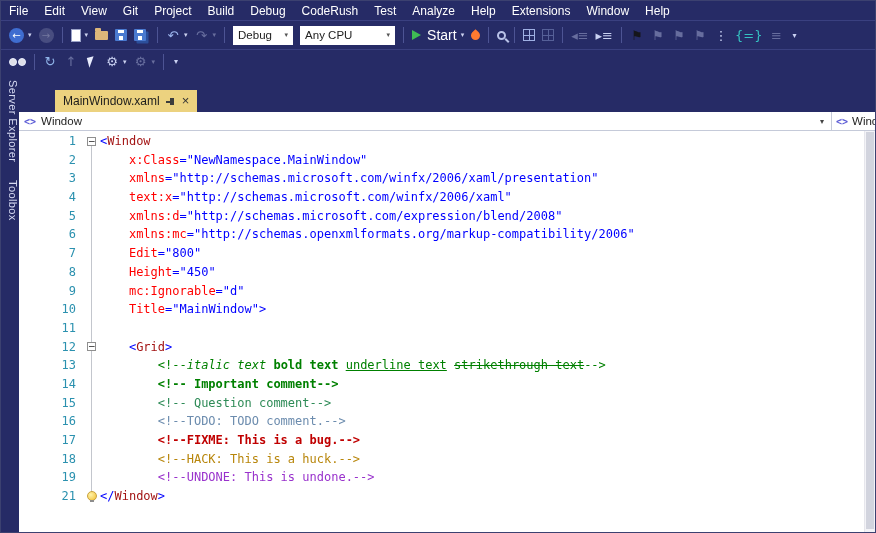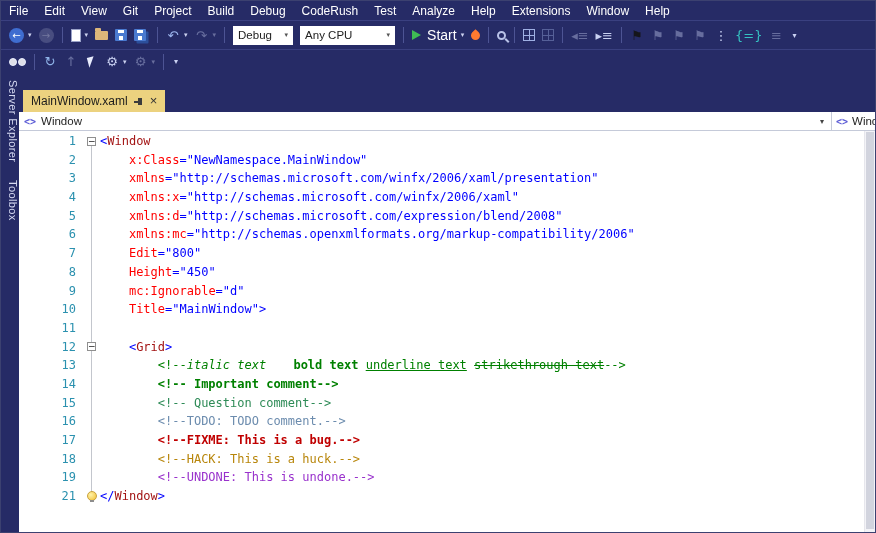--- a/index.html
+++ b/index.html
@@ -74,21 +74,21 @@
   .sidestrip {
     width: 18px; background: var(--chrome); color: #d6daf2; font-size: 11px;
     display: flex; flex-direction: column; gap: 16px; padding-top: 5px; flex: none;
   }
   .side-tab { writing-mode: vertical-rl; letter-spacing: .4px; cursor: default; padding-top: 2px; }
 
   .docarea { flex: 1; display: flex; flex-direction: column; background: var(--chrome); min-width: 0; }
   .tabstrip { height: 39px; display: flex; align-items: flex-end; padding-left: 4px; flex: none; }
   .tab {
     height: 22px; background: var(--tab_active); display: flex; align-items: center;
-    padding: 0 8px; gap: 6px; font-size: 12px; color: #1c1c1c; cursor: default;
+    padding: 0 8px; gap: 6px; font-size: 12px; color: #1c1c1c; cursor: default; margin-left: 32px;
   }
   .pin-icon { position: relative; width: 10px; height: 10px; display: inline-block; }
   .pin-icon::before { content:""; position: absolute; left: 4px; top: 2px; width: 4px; height: 7px; background: #3c3c3c; }
   .pin-icon::after { content:""; position: absolute; left: 0; top: 5px; width: 4px; height: 1.5px; background: #3c3c3c; }
   .close-icon { font-size: 13px; color: #333; line-height: 12px; }
 
   .crumbbar {
     height: 19px; background: #fff; border-bottom: 1px solid #c5cad9;
     display: flex; align-items: center; font-size: 11.5px; color: #1e1e1e; flex: none;
   }
@@ -124,21 +124,21 @@
   .thumb { position: absolute; top: 1px; left: 1px; width: 8px; height: 99%; background: #d2d4de; }
 
   
   .tk-plain { color: var(--c-plain); }
   .tk-delim { color: var(--c-delim); }
   .tk-elem  { color: var(--c-elem); }
   .tk-attr  { color: var(--c-attr); }
   .tk-str   { color: var(--c-str); }
   .tk-com   { color: var(--c-com); }
   .tk-ci { color: var(--c-com); font-style: italic; }
-  .tk-cb { color: var(--c-com); font-weight: bold; margin-left: 20px; }
+  .tk-cb { color: var(--c-com); font-weight: bold; }
   .tk-cu { color: var(--c-com); text-decoration: underline; }
   .tk-cs { color: var(--c-com); text-decoration: line-through; }
   .tk-important { color: var(--c-important); font-weight: bold; text-align: center; }
   .tk-question  { color: var(--c-question); }
   .tk-todo   { color: var(--c-todo); }
   .tk-fixme  { color: var(--c-fixme); font-weight: bold; }
   .tk-hack   { color: var(--c-hack); }
   .tk-undone { color: var(--c-undone); }
 </style>
 </head>
@@ -303,21 +303,21 @@
       <div class="crumb2">
         <span class="tag-icon">&lt;&gt;</span>
         <span class="crumb-label">Window</span>
       </div>
     </div>
     <div class="editor">
       <div class="lines">
           <div class="code-row"><div class="lnum">1</div><div class="foldcol g-s"><span class="foldbox">−</span></div><div class="codetext"><span class="tk-delim">&lt;</span><span class="tk-elem">Window</span></div></div>
           <div class="code-row"><div class="lnum">2</div><div class="foldcol g-v"></div><div class="codetext"><span class="tk-plain">    </span><span class="tk-attr">x:Class</span><span class="tk-delim">=</span><span class="tk-str">"NewNamespace.MainWindow"</span></div></div>
           <div class="code-row"><div class="lnum">3</div><div class="foldcol g-v"></div><div class="codetext"><span class="tk-plain">    </span><span class="tk-attr">xmlns</span><span class="tk-delim">=</span><span class="tk-str">"http://schemas.microsoft.com/winfx/2006/xaml/presentation"</span></div></div>
-          <div class="code-row"><div class="lnum">4</div><div class="foldcol g-v"></div><div class="codetext"><span class="tk-plain">    </span><span class="tk-attr">xmlns:x</span><span class="tk-delim">=</span><span class="tk-str">"http://schemas.microsoft.com/winfx/2006/xaml"</span></div></div>
+          <div class="code-row"><div class="lnum">4</div><div class="foldcol g-v"></div><div class="codetext"><span class="tk-plain">    </span><span class="tk-attr">text:x</span><span class="tk-delim">=</span><span class="tk-str">"http://schemas.microsoft.com/winfx/2006/xaml"</span></div></div>
           <div class="code-row"><div class="lnum">5</div><div class="foldcol g-v"></div><div class="codetext"><span class="tk-plain">    </span><span class="tk-attr">xmlns:d</span><span class="tk-delim">=</span><span class="tk-str">"http://schemas.microsoft.com/expression/blend/2008"</span></div></div>
           <div class="code-row"><div class="lnum">6</div><div class="foldcol g-v"></div><div class="codetext"><span class="tk-plain">    </span><span class="tk-attr">xmlns:mc</span><span class="tk-delim">=</span><span class="tk-str">"http://schemas.openxmlformats.org/markup-compatibility/2006"</span></div></div>
           <div class="code-row"><div class="lnum">7</div><div class="foldcol g-v"></div><div class="codetext"><span class="tk-plain">    </span><span class="tk-attr">Edit</span><span class="tk-delim">=</span><span class="tk-str">"800"</span></div></div>
           <div class="code-row"><div class="lnum">8</div><div class="foldcol g-v"></div><div class="codetext"><span class="tk-plain">    </span><span class="tk-attr">Height</span><span class="tk-delim">=</span><span class="tk-str">"450"</span></div></div>
           <div class="code-row"><div class="lnum">9</div><div class="foldcol g-v"></div><div class="codetext"><span class="tk-plain">    </span><span class="tk-attr">mc:Ignorable</span><span class="tk-delim">=</span><span class="tk-str">"d"</span></div></div>
           <div class="code-row"><div class="lnum">10</div><div class="foldcol g-v"></div><div class="codetext"><span class="tk-plain">    </span><span class="tk-attr">Title</span><span class="tk-delim">=</span><span class="tk-str">"MainWindow"</span><span class="tk-delim">&gt;</span></div></div>
           <div class="code-row"><div class="lnum">11</div><div class="foldcol g-v"></div><div class="codetext"></div></div>
           <div class="code-row"><div class="lnum">12</div><div class="foldcol g-v"><span class="foldbox">−</span></div><div class="codetext"><span class="tk-plain">    </span><span class="tk-delim">&lt;</span><span class="tk-elem">Grid</span><span class="tk-delim">&gt;</span></div></div>
           <div class="code-row"><div class="lnum">13</div><div class="foldcol g-v"></div><div class="codetext"><span class="tk-plain">        </span><span class="tk-com">&lt;!--</span><span class="tk-ci">italic text</span><span class="tk-com"> </span><span class="tk-cb">bold text</span><span class="tk-com"> </span><span class="tk-cu">underline text</span><span class="tk-com"> </span><span class="tk-cs">strikethrough text</span><span class="tk-com">--&gt;</span></div></div>
           <div class="code-row"><div class="lnum">14</div><div class="foldcol g-v"></div><div class="codetext"><span class="tk-plain">        </span><span class="tk-important">&lt;!-- Important comment--&gt;</span></div></div>

